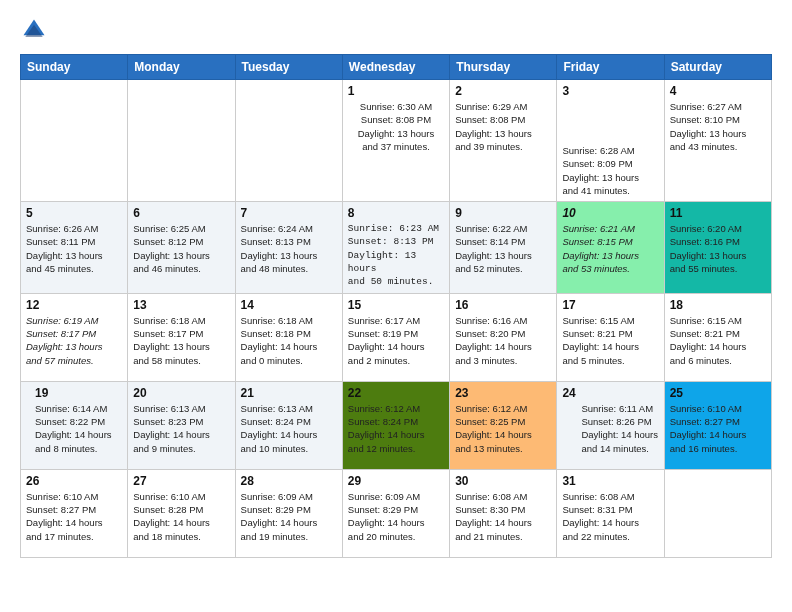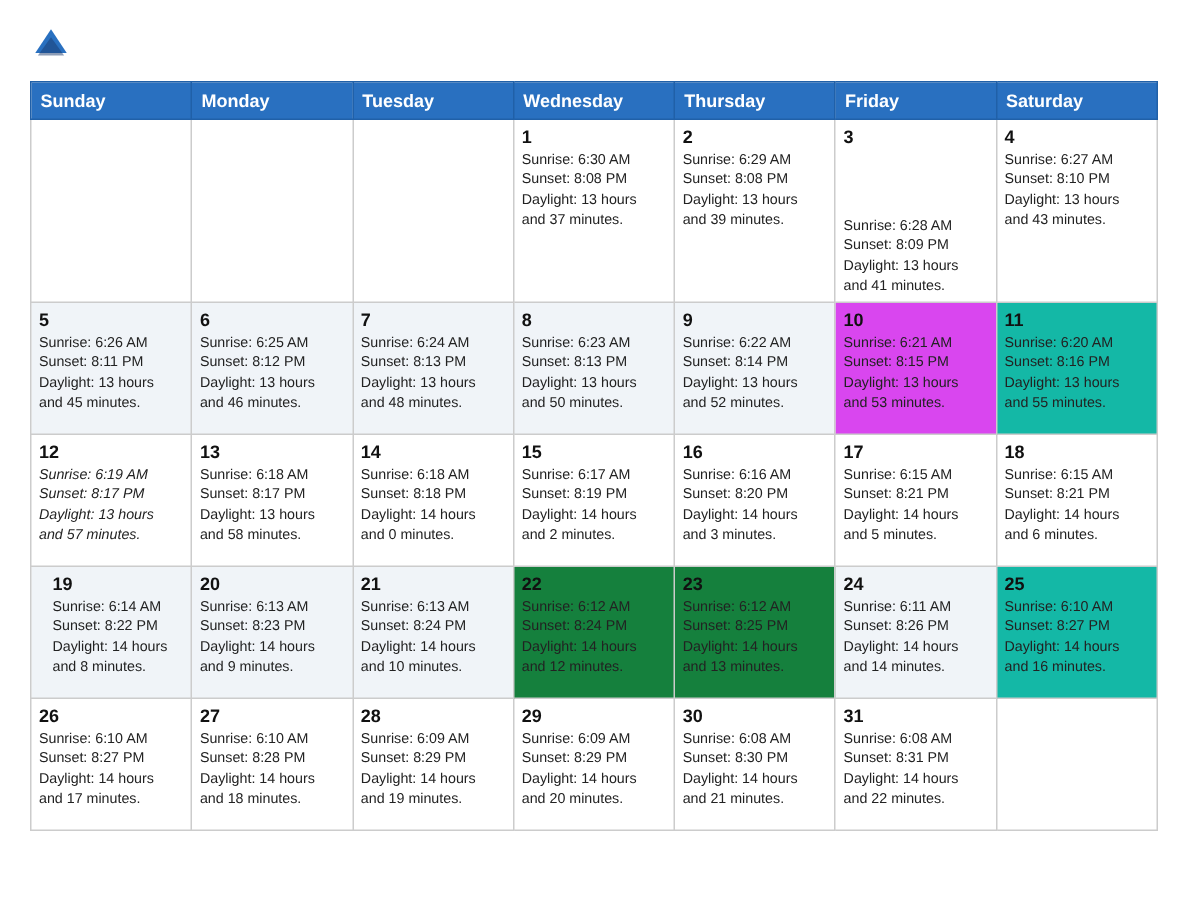--- a/index.html
+++ b/index.html
@@ -133,21 +133,21 @@
           <th>Saturday</th>
         </tr>
     </thead>
     <tbody id="calendar-body">
     <tr>
           <td class="empty"></td>
           <td class="empty"></td>
           <td class="empty"></td>
           <td>
             <div class="day-number">1</div>
-            <div class="day-info" style="white-space: pre-line;">Sunrise: 6:30 AM
+            <div class="day-info" style="white-space: pre-line; text-align: center;">Sunrise: 6:30 AM
 Sunset: 8:08 PM
 Daylight: 13 hours
 and 37 minutes.</div>
           </td>
           <td>
             <div class="day-number">2</div>
             <div class="day-info" style="white-space: pre-line;">Sunrise: 6:29 AM
 Sunset: 8:08 PM
 Daylight: 13 hours
 and 39 minutes.</div>
@@ -184,33 +184,33 @@
           </td>
           <td style="background-color: rgb(240, 244, 248);">
             <div class="day-number">7</div>
             <div class="day-info" style="white-space: pre-line;">Sunrise: 6:24 AM
 Sunset: 8:13 PM
 Daylight: 13 hours
 and 48 minutes.</div>
           </td>
           <td style="background-color: rgb(240, 244, 248);">
             <div class="day-number">8</div>
-            <div class="day-info" style="white-space: pre-line;">Sunrise: 6:23 AM
+            <div class="day-info" style="white-space: pre-line; font-family: Liberation Mono, monospace;">Sunrise: 6:23 AM
 Sunset: 8:13 PM
 Daylight: 13 hours
 and 50 minutes.</div>
           </td>
           <td style="background-color: rgb(240, 244, 248);">
             <div class="day-number">9</div>
             <div class="day-info" style="white-space: pre-line;">Sunrise: 6:22 AM
 Sunset: 8:14 PM
 Daylight: 13 hours
 and 52 minutes.</div>
           </td>
-          <td style="background-color: #d946ef;">
+          <td style="background-color: #86efac; font-style: italic;">
             <div class="day-number">10</div>
             <div class="day-info" style="white-space: pre-line;">Sunrise: 6:21 AM
 Sunset: 8:15 PM
 Daylight: 13 hours
 and 53 minutes.</div>
           </td>
           <td style="background-color: #14b8a6;">
             <div class="day-number">11</div>
             <div class="day-info" style="white-space: pre-line;">Sunrise: 6:20 AM
 Sunset: 8:16 PM
@@ -284,42 +284,42 @@
 Daylight: 14 hours
 and 9 minutes.</div>
           </td>
           <td style="background-color: rgb(240, 244, 248);">
             <div class="day-number">21</div>
             <div class="day-info" style="white-space: pre-line;">Sunrise: 6:13 AM
 Sunset: 8:24 PM
 Daylight: 14 hours
 and 10 minutes.</div>
           </td>
-          <td style="background-color: #15803d;">
+          <td style="background-color: #4d7c0f;">
             <div class="day-number">22</div>
             <div class="day-info" style="white-space: pre-line;">Sunrise: 6:12 AM
 Sunset: 8:24 PM
 Daylight: 14 hours
 and 12 minutes.</div>
           </td>
-          <td style="background-color: #15803d;">
+          <td style="background-color: #fdba74;">
             <div class="day-number">23</div>
             <div class="day-info" style="white-space: pre-line;">Sunrise: 6:12 AM
 Sunset: 8:25 PM
 Daylight: 14 hours
 and 13 minutes.</div>
           </td>
           <td style="background-color: rgb(240, 244, 248);">
             <div class="day-number">24</div>
-            <div class="day-info" style="white-space: pre-line;">Sunrise: 6:11 AM
+            <div class="day-info" style="white-space: pre-line; margin-left: 19px;">Sunrise: 6:11 AM
 Sunset: 8:26 PM
 Daylight: 14 hours
 and 14 minutes.</div>
           </td>
-          <td style="background-color: #14b8a6;">
+          <td style="background-color: #0ea5e9;">
             <div class="day-number">25</div>
             <div class="day-info" style="white-space: pre-line;">Sunrise: 6:10 AM
 Sunset: 8:27 PM
 Daylight: 14 hours
 and 16 minutes.</div>
           </td>
         </tr>
         <tr>
           <td>
             <div class="day-number">26</div>

